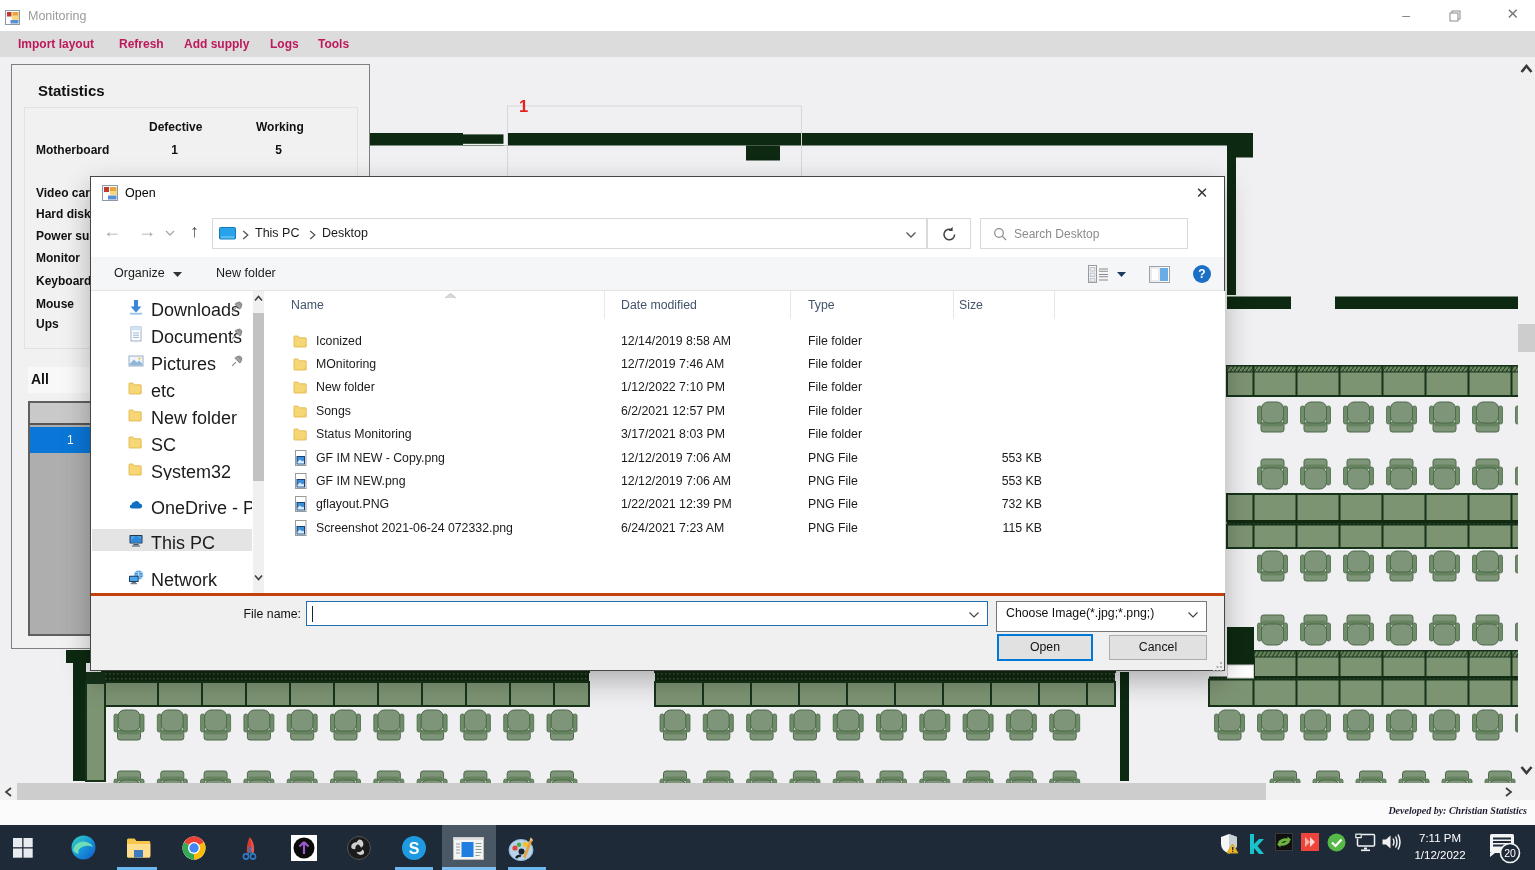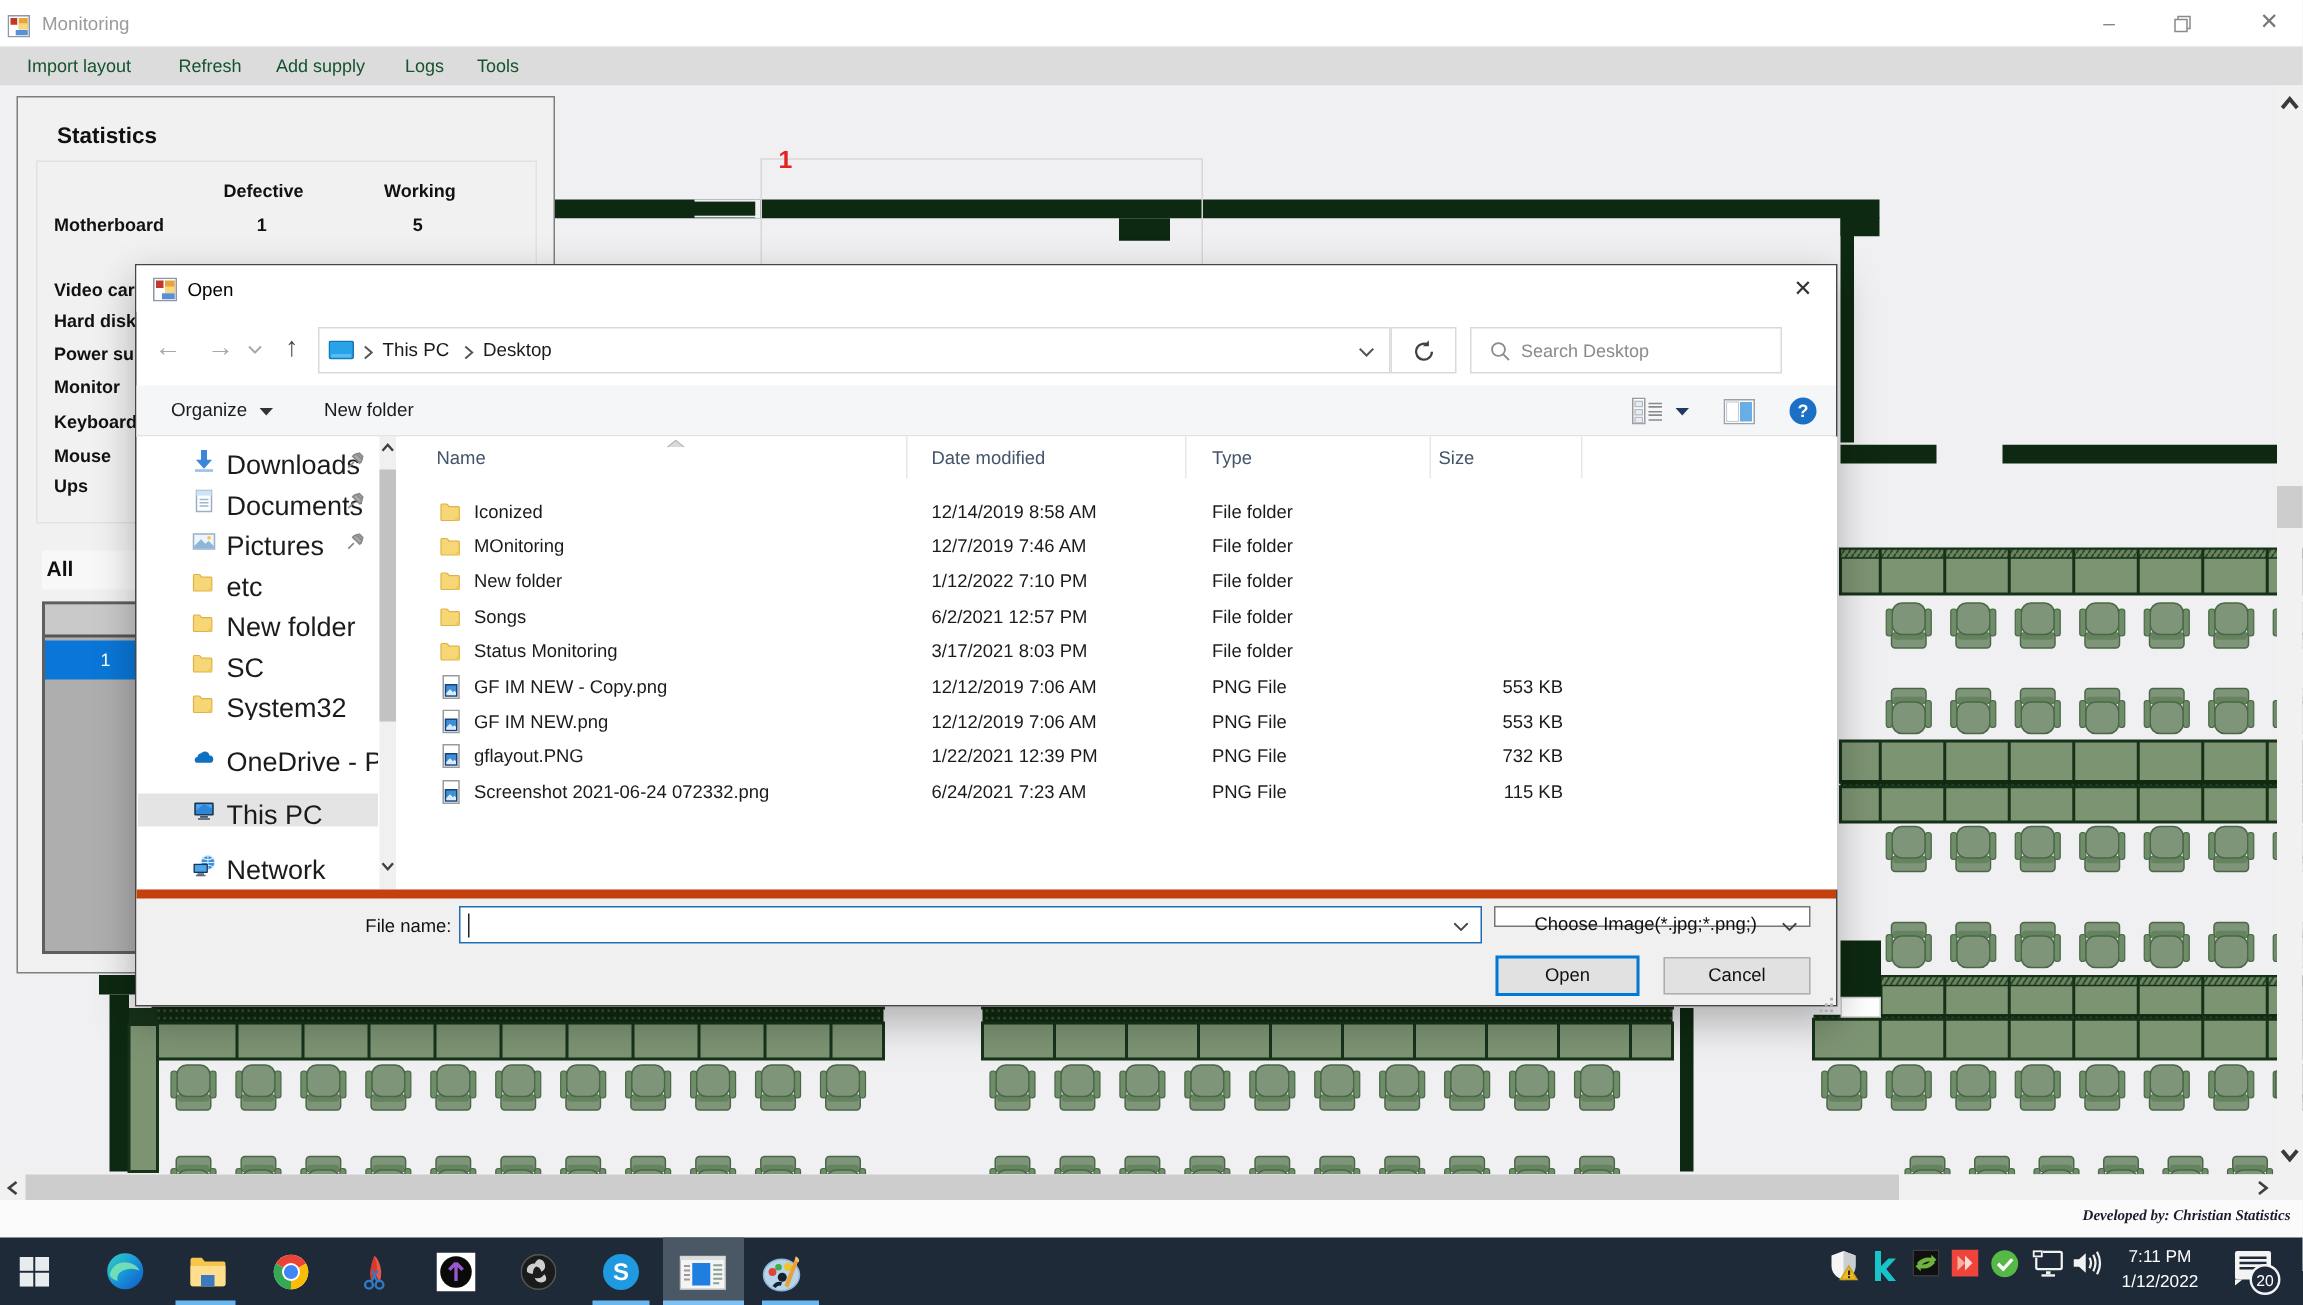--- a/index.html
+++ b/index.html
@@ -1,19 +1,19 @@
 <!DOCTYPE html>
 <html><head><meta charset="utf-8"><style>
 *{margin:0;padding:0;box-sizing:border-box}
 html,body{width:1535px;height:870px;overflow:hidden;font-family:"Liberation Sans",sans-serif;background:#f0f0f2}
 
 #titlebar{position:absolute;left:0;top:0;width:1535px;height:31px;background:#ffffff}
 #titlebar .txt{position:absolute;left:28px;top:9px;font-size:12.5px;color:#9b9b9b}
 #menubar{position:absolute;left:0;top:31px;width:1535px;height:26px;background:#dcdcdc}
-#menubar span{position:absolute;top:6px;font-size:12px;font-weight:normal;color:#14532d}
+#menubar span{position:absolute;top:6px;font-size:12px;font-weight:bold;color:#be185d}
 #canvas{position:absolute;left:0;top:57px;width:1535px;height:726px;background:#f0f0f2;overflow:hidden}
 
 #stats{position:absolute;left:11px;top:64px;width:359px;height:585px;background:#f1f1f2;border:1px solid #7f7f7f}
 #stats h1{position:absolute;left:26px;top:17px;font-size:15px;color:#111}
 #sbox{position:absolute;left:12px;top:42px;width:334px;height:242px;border:1px solid #e2e2e2}
 .shead{position:absolute;top:55px;font-size:12px;font-weight:bold;color:#111}
 .srow{position:absolute;left:0;width:359px;height:16px;font-size:12px;font-weight:bold;color:#111}
 .slab{position:absolute;left:24px}
 .sv1{position:absolute;left:120px;width:85px;text-align:center}
 .sv2{position:absolute;left:224px;width:85px;text-align:center}
@@ -58,24 +58,24 @@
 #flist{position:absolute;left:175px;top:114px;width:959px;height:302px;background:#fff}
 .colsep{position:absolute;top:0;width:1px;height:28px;background:#e8e8e8}
 .chd{position:absolute;top:7px;font-size:12.3px;color:#43546b}
 .frow{position:absolute;left:0;width:959px;height:22px}
 .fic{position:absolute;left:27px;top:3px}
 .fn{position:absolute;left:50px;top:4px;font-size:12.3px;color:#1b1b1b;white-space:nowrap}
 .fd{position:absolute;left:355px;top:4px;font-size:12.3px;color:#1b1b1b}
 .ft{position:absolute;left:542px;top:4px;font-size:12.3px;color:#1b1b1b}
 .fs{position:absolute;left:686px;top:4px;width:90px;text-align:right;font-size:12.3px;color:#1b1b1b}
 
-#dfoot{position:absolute;left:0;top:416px;width:100%;height:77px;background:#f0f0f0;border-top:6px solid #c2410c}
+#dfoot{position:absolute;left:0;top:416px;width:100%;height:77px;background:#f0f0f0;border-top:3px solid #c2410c}
 #fnlab{position:absolute;left:110px;top:11px;width:100px;text-align:right;font-size:12.3px;color:#111}
 #fninput{position:absolute;left:215px;top:5px;width:682px;height:25px;background:#fff;border:1px solid #1f6db5}
-#ftype{position:absolute;left:905px;top:5px;width:211px;height:14px;background:#fff;border:1px solid #767676;font-size:12.3px;color:#111;line-height:23px;padding-left:26px}
+#ftype{position:absolute;left:905px;top:5px;width:211px;height:31px;background:#fff;border:1px solid #767676;font-size:12.3px;color:#111;line-height:23px;padding-left:9px}
 #btnopen{position:absolute;left:906px;top:38px;width:96px;height:27px;background:#e1e1e1;border:2px solid #0078d7;font-size:12.3px;color:#111;text-align:center;line-height:23px}
 #btncancel{position:absolute;left:1018px;top:39px;width:98px;height:25px;background:#e1e1e1;border:1px solid #adadad;font-size:12.3px;color:#111;text-align:center;line-height:23px}
 
 #taskbar{position:absolute;left:0;top:825px;width:1535px;height:45px;background:#1e2a38}
 #taskbar .ul{position:absolute;top:42px;height:3px;background:#6ab7f0}
 .tray{position:absolute;top:8px;height:28px}
 #clock{position:absolute;left:1406px;top:5px;width:68px;height:34px;color:#fff;font-size:11.5px;text-align:center;line-height:17px}
 </style></head><body>
 
 <div id="titlebar">

